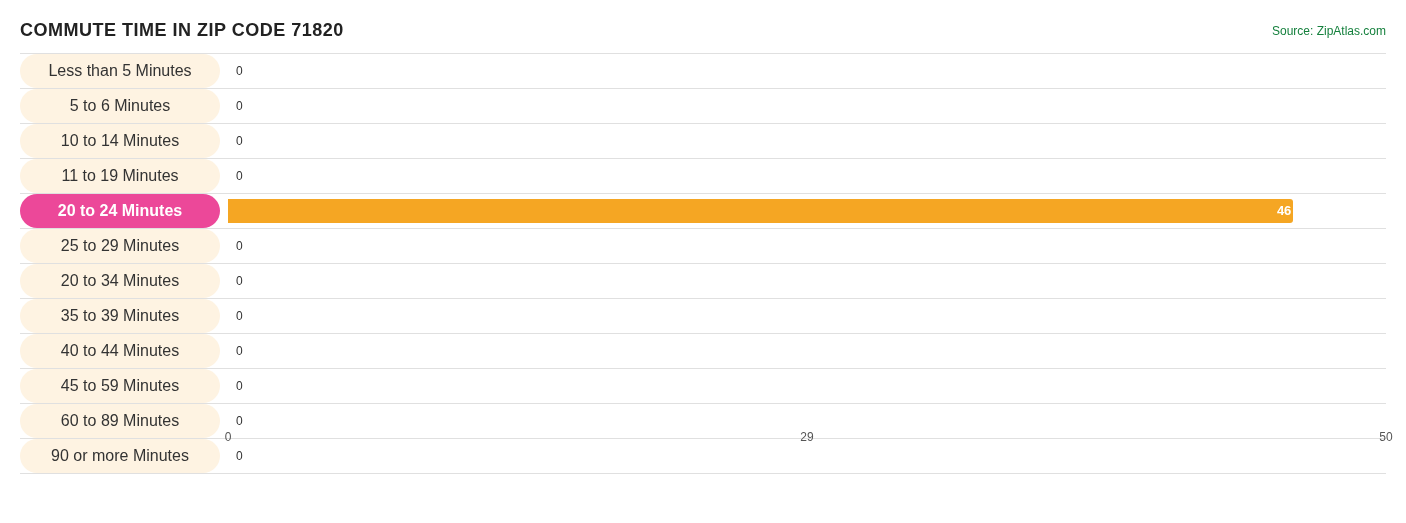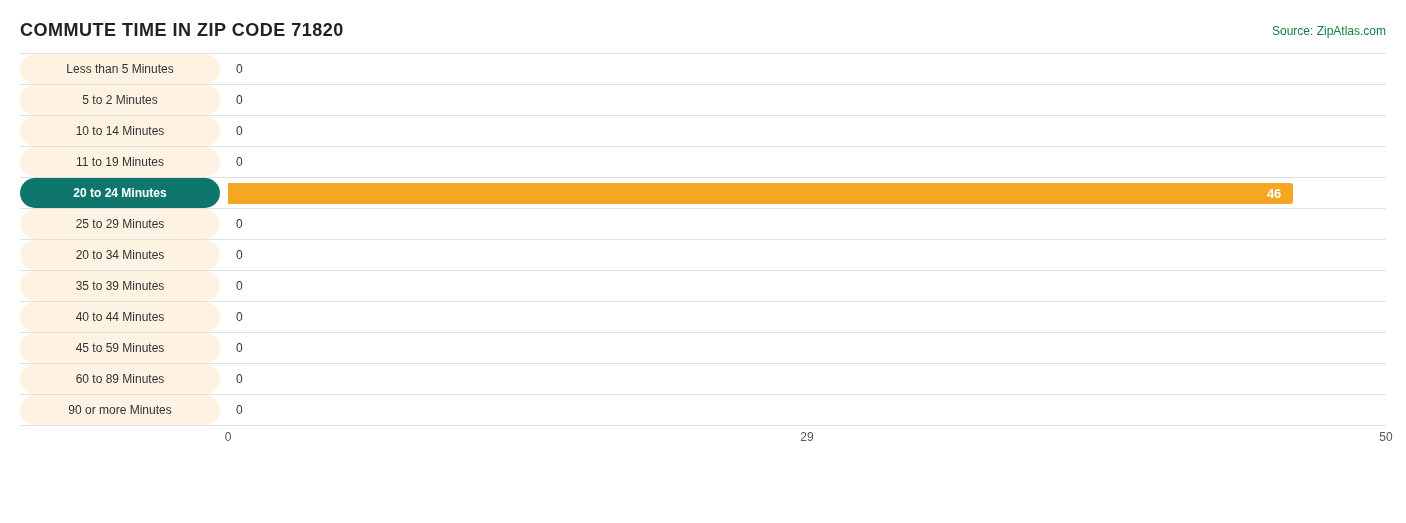--- a/index.html
+++ b/index.html
@@ -50,21 +50,21 @@
       flex: 1;
       border-bottom: 1px solid #e0e0e0;
       position: relative;
     }
     .bar-row:first-child {
       border-top: 1px solid #e0e0e0;
     }
     .bar-label {
       width: 200px;
       min-width: 200px;
-      font-size: 12px;
+      font-size: 16px;
       color: #333;
       background: #fef3e2;
       border-radius: 20px;
       padding: 8px 12px;
       text-align: center;
       margin-right: 8px;
       white-space: nowrap;
     }
     .bar-track {
       flex: 1;
@@ -78,31 +78,31 @@
       border-radius: 0 3px 3px 0;
       position: relative;
       display: flex;
       align-items: center;
     }
     .bar-value-inside {
       font-size: 13px;
       color: #fff;
       font-weight: bold;
       position: absolute;
-      right: 12px;
+      right: 2px;
     }
     .bar-zero-value {
       font-size: 12px;
       color: #333;
       margin-left: 4px;
       position: absolute;
       left: 4px;
     }
     .row-highlighted .bar-label {
-      background: #0f766e;
+      background: #ec4899;
       color: #fff;
       font-weight: bold;
     }
     .row-highlighted {
       background: transparent;
     }
     .bar-fill.highlighted {
       background: #f5a623;
     }
     
@@ -131,21 +131,21 @@
 
   <div class="chart-area">
     <div class="bars-section" id="bars-section">
     <div class="bar-row">
           <span class="bar-label">Less than 5 Minutes</span>
           <div class="bar-track" style="position: relative;">
             <span class="bar-zero-value">0</span>
           </div>
         </div>
         <div class="bar-row">
-          <span class="bar-label">5 to 2 Minutes</span>
+          <span class="bar-label">5 to 6 Minutes</span>
           <div class="bar-track" style="position: relative;">
             <span class="bar-zero-value">0</span>
           </div>
         </div>
         <div class="bar-row">
           <span class="bar-label">10 to 14 Minutes</span>
           <div class="bar-track" style="position: relative;">
             <span class="bar-zero-value">0</span>
           </div>
         </div>

